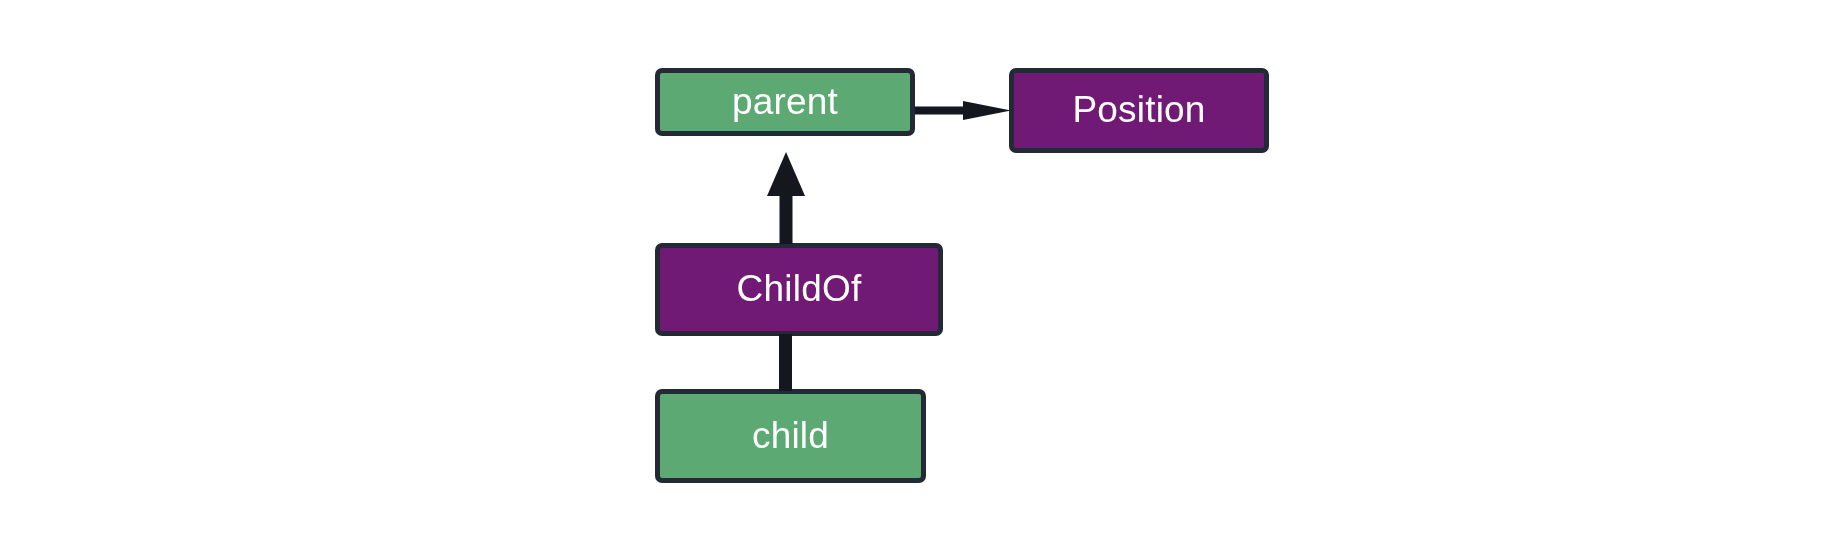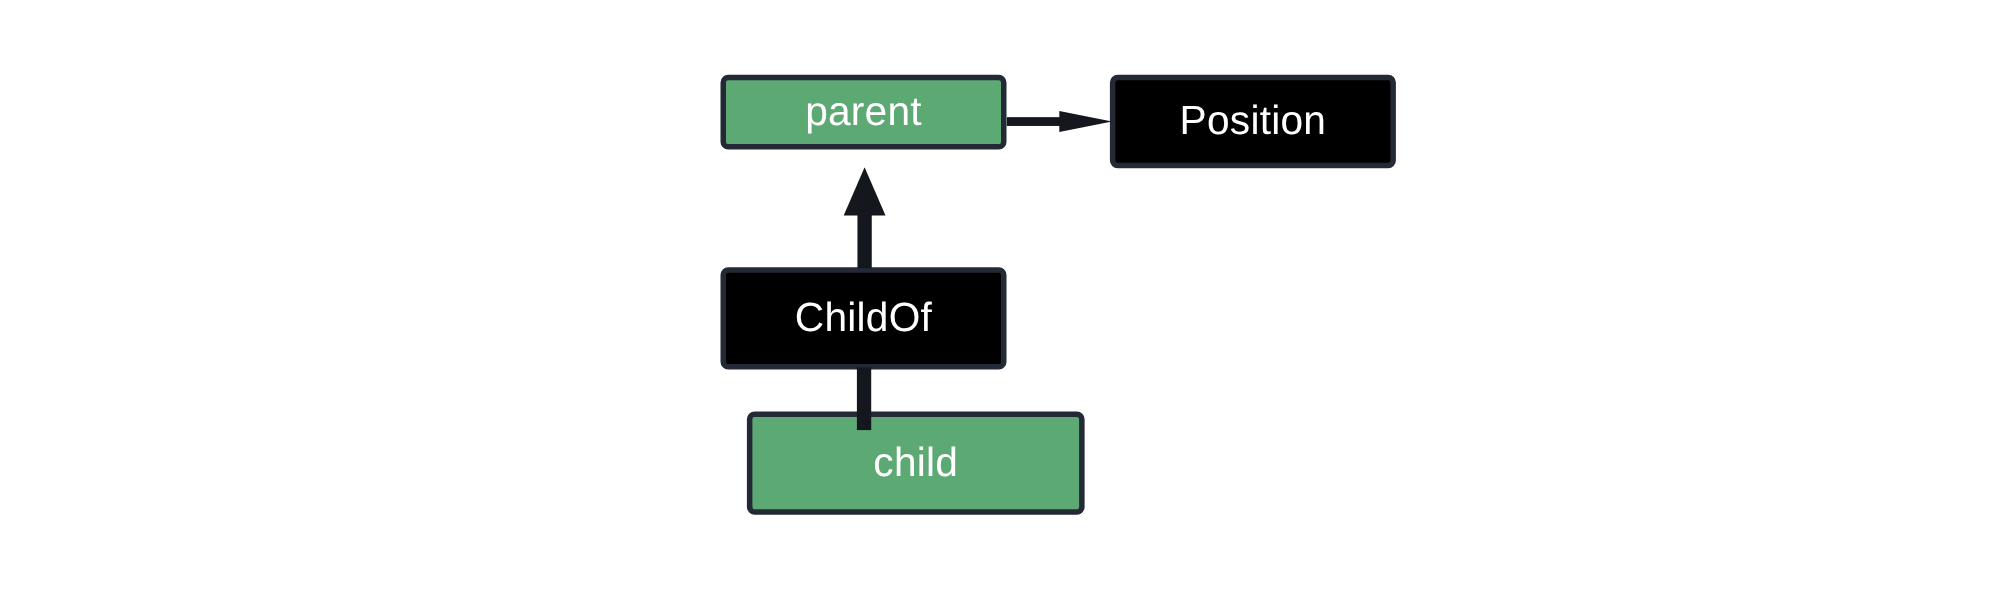--- a/index.html
+++ b/index.html
@@ -39,38 +39,38 @@
     white-space: nowrap;
     user-select: none;
   }
 
   .node-label {
     display: block;
     transform: translateY(-1px);
   }
 
   .node.entity  { background: #5ca974; }
-  .node.relationship { background: #000000; align-items: center; }
+  .node.relationship { background: #701a75; align-items: center; }
 
   
   #node-parent {
     left: 655px;  top: 68px;
     width: 260px; height: 68px;
   }
   #node-position {
     left: 1009px; top: 68px;
     width: 260px; height: 85px;
   }
   #node-childof {
     left: 655px;  top: 243px;
-    width: 260px; height: 93px;
+    width: 288px; height: 93px;
   }
   #node-child {
-    left: 655px;  top: 374px;
-    width: 307px; height: 94px; margin-left: 24px;
+    left: 655px;  top: 389px;
+    width: 271px; height: 94px;
   }
 
   
   .edge { position: absolute; }
 
   
   #edge-parent-position {
     left: 915px;
     top: 101px;
     width: 96px;

